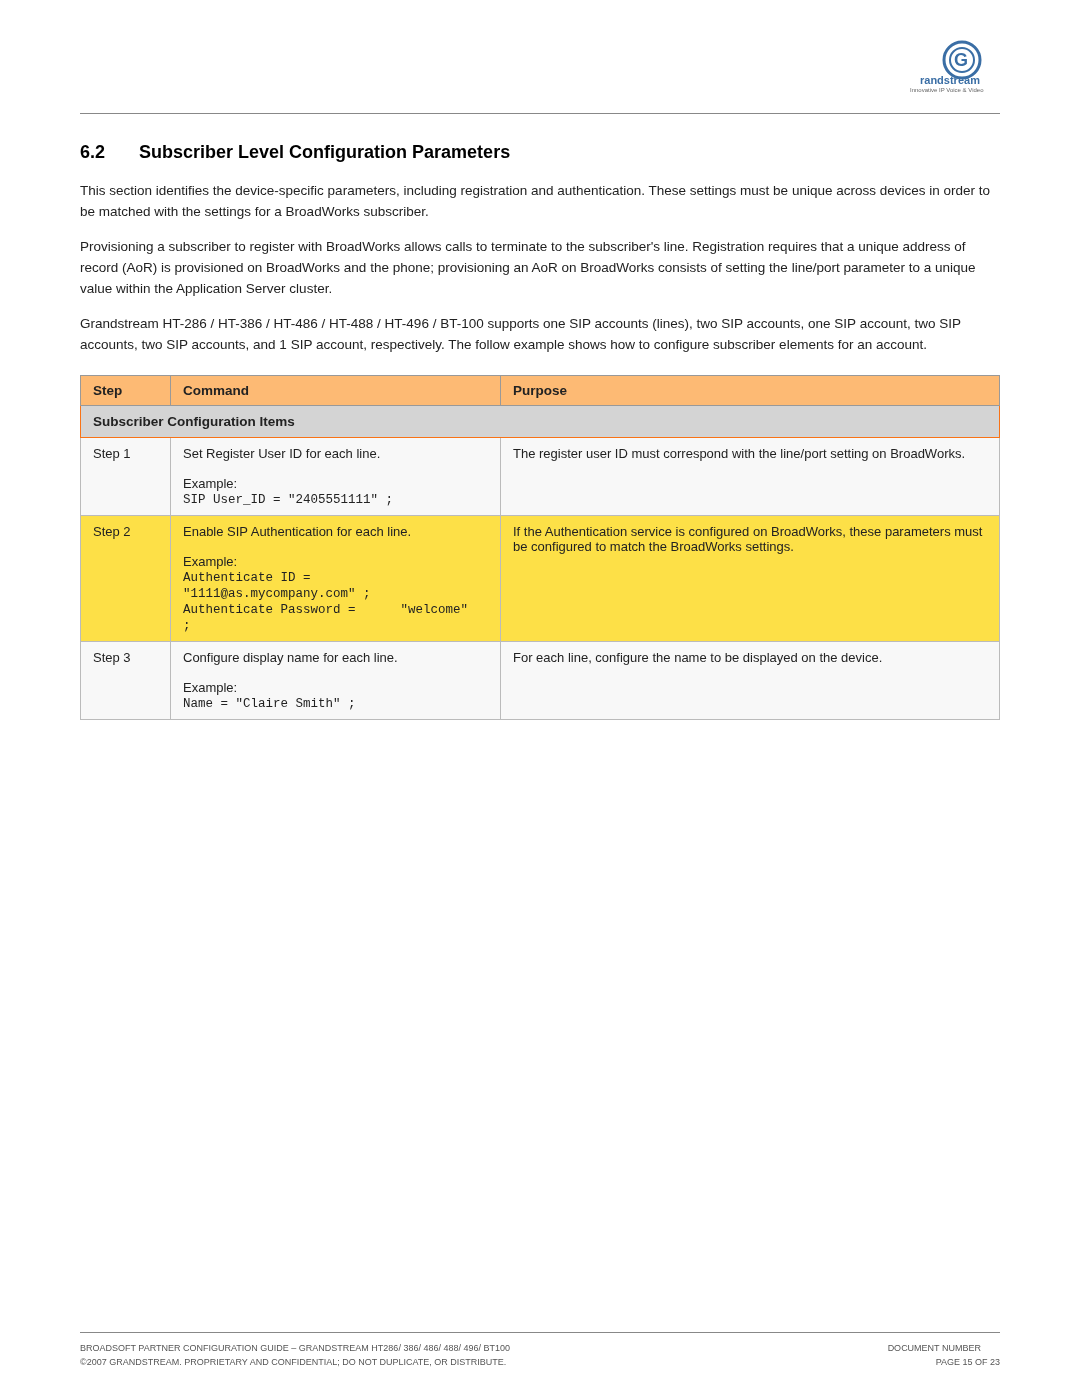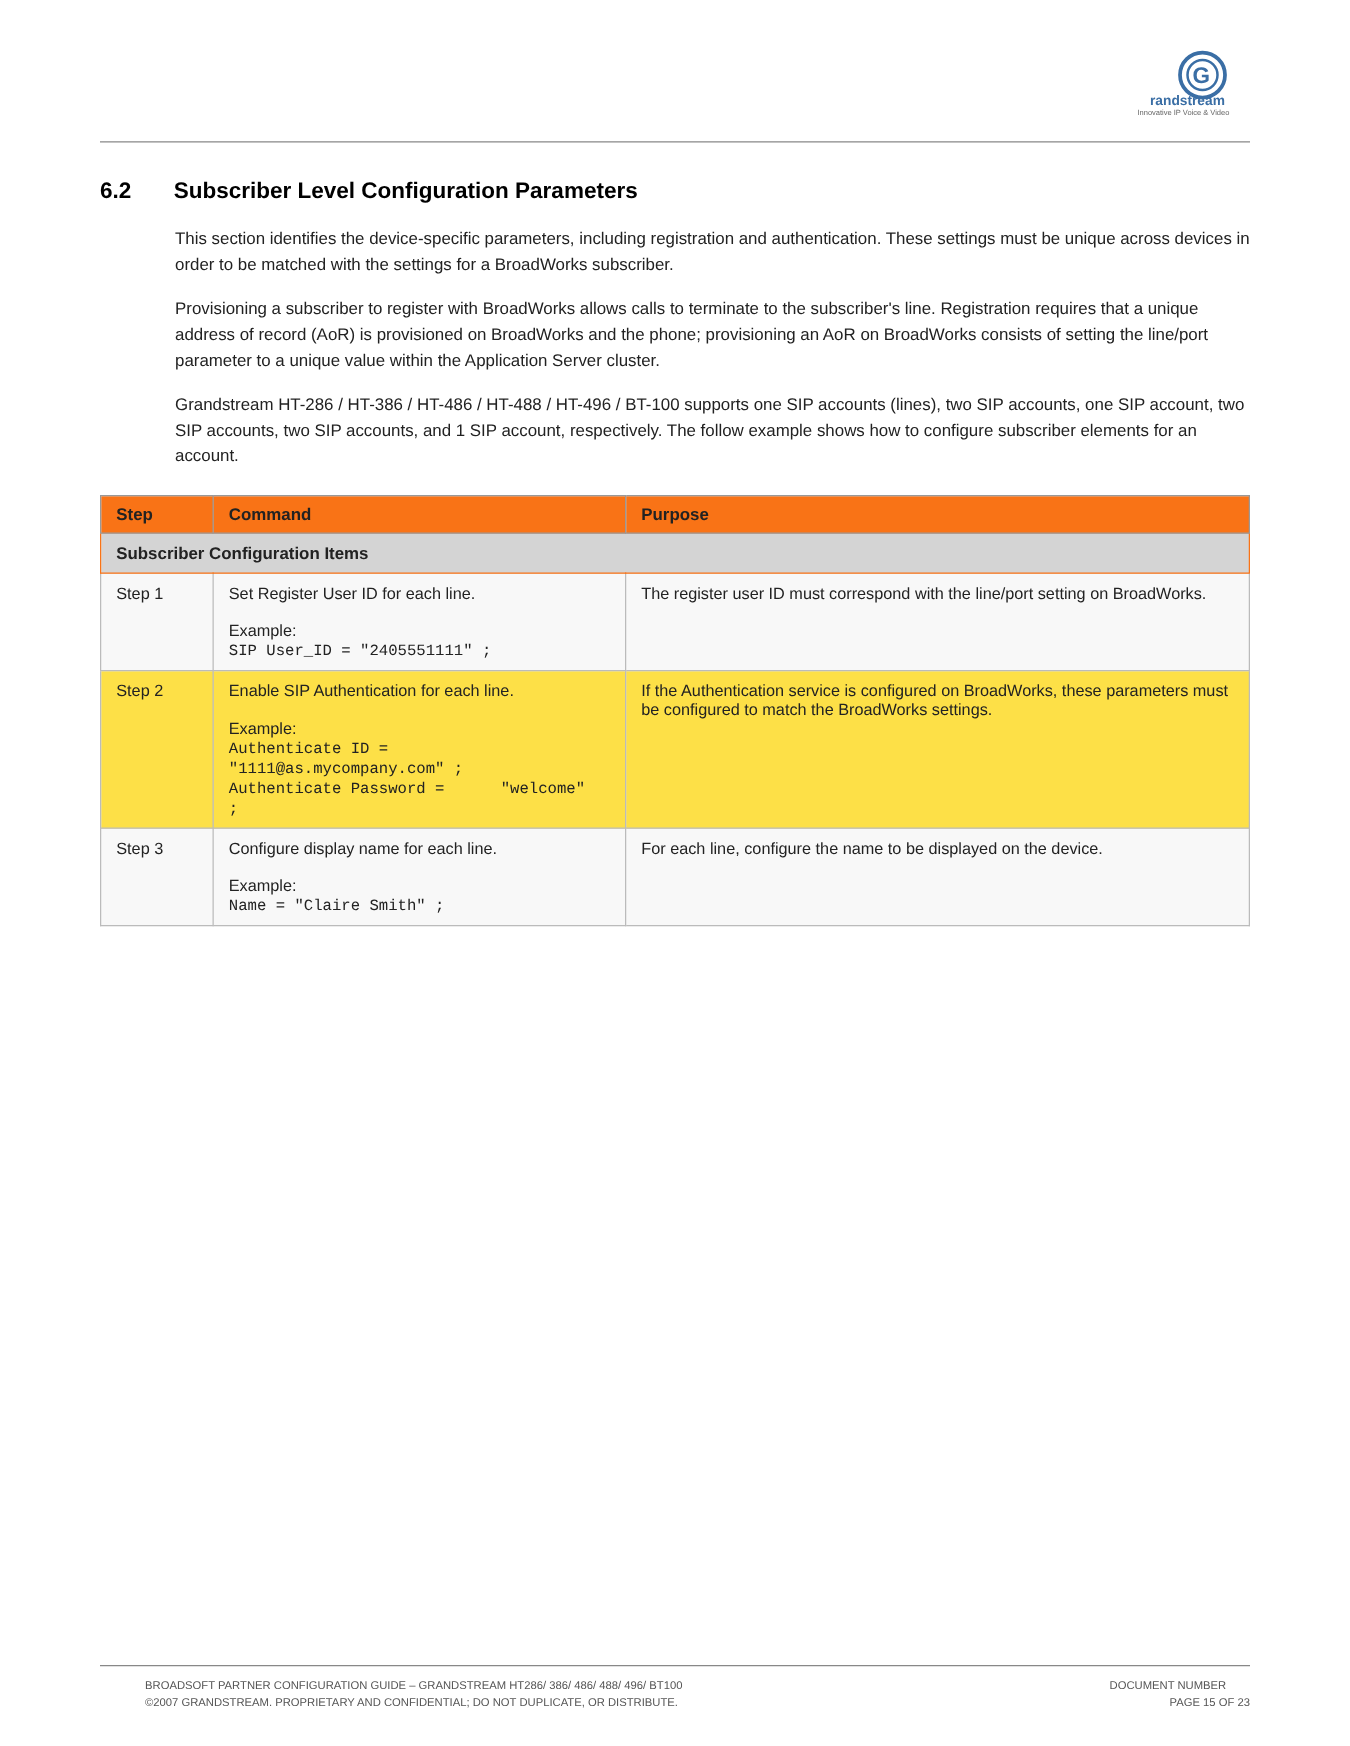--- a/index.html
+++ b/index.html
@@ -61,37 +61,36 @@
     }
 
     .section-title {
       font-size: 18px;
       font-weight: bold;
       color: #000;
     }
 
     
     .body-text {
-      margin-left: 60px;
       margin-bottom: 14px;
       font-size: 13.5px;
       line-height: 1.55;
       color: #222;
     }
 
     
     .config-table {
       width: 100%;
       border-collapse: collapse;
       margin-top: 20px;
       margin-bottom: 30px;
     }
 
     .config-table th {
-      background-color: #f97316;
+      background-color: #fdba74;
       font-weight: bold;
       font-size: 13.5px;
       padding: 7px 12px;
       border: 1px solid #999;
       text-align: left;
     }
 
     .config-table td {
       padding: 8px 12px;
       border: 1px solid #bbb;
@@ -140,21 +139,20 @@
       right: 80px;
       display: flex;
       justify-content: space-between;
       align-items: flex-end;
     }
 
     .footer-left {
       display: flex;
       flex-direction: column;
       gap: 4px;
-      margin-left: 36px;
     }
 
     .footer-line1 {
       font-size: 9px;
       color: #555;
     }
 
     .footer-line2 {
       font-size: 9px;
       color: #555;

